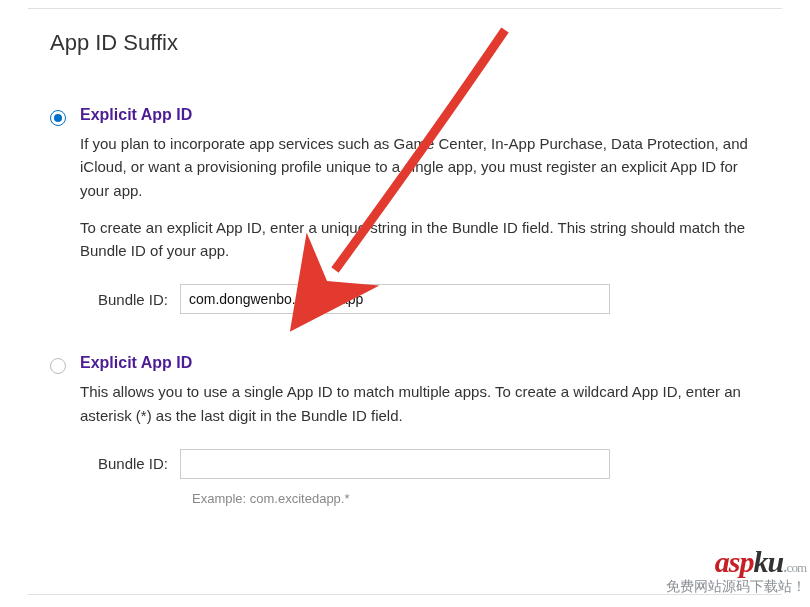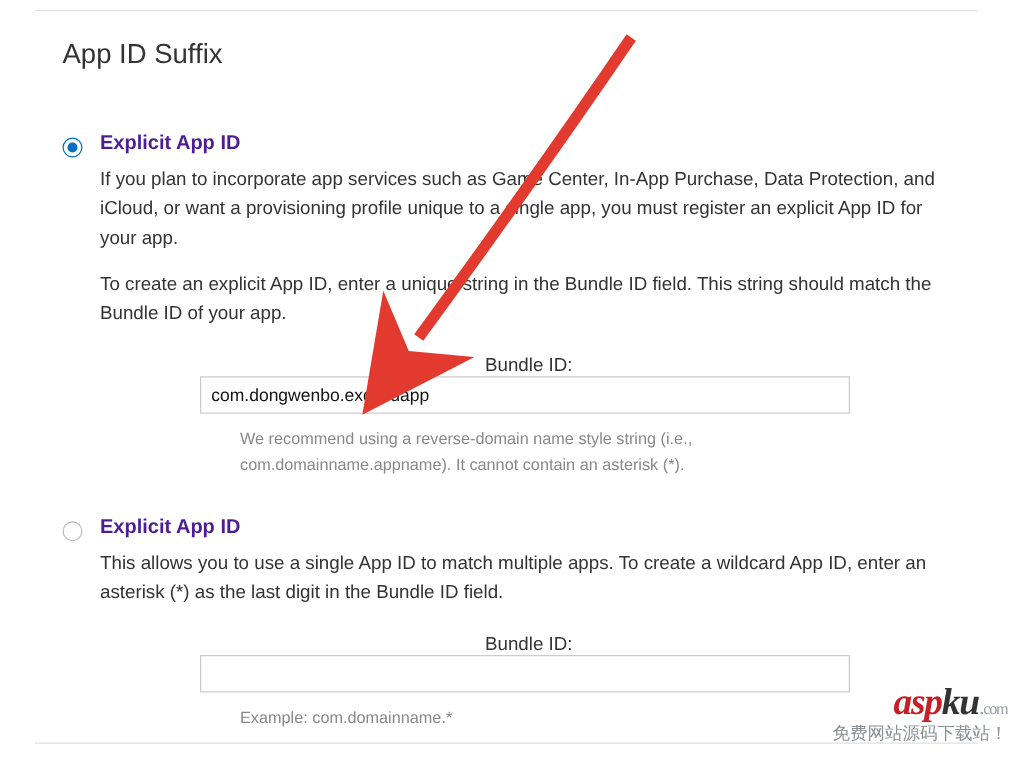--- a/index.html
+++ b/index.html
@@ -69,31 +69,30 @@
     font-size: 15px;
     line-height: 1.55;
     color: #333;
     margin-bottom: 14px;
   }
   .field-row {
     display: flex;
     align-items: center;
     margin-top: 22px;
     margin-bottom: 10px;
-    flex-direction: column;
   }
   .field-label {
     width: 100px;
     text-align: right;
     font-size: 15px;
     color: #333;
     padding-right: 12px;
   }
   .field-input {
-    width: 520px;
+    width: 430px;
     height: 30px;
     border: 1px solid #ccc;
     padding: 4px 8px;
     font-size: 14px;
     font-family: inherit;
     color: #111;
   }
   .field-input:disabled { background: #fff; color: #999; }
   .field-hint {
     margin-left: 112px;
@@ -147,36 +146,35 @@
       <span class="radio selected"></span>
     </div>
     <div class="option-body">
       <div class="option-title">Explicit App ID</div>
       <p class="option-desc">If you plan to incorporate app services such as Game Center, In-App Purchase, Data Protection, and iCloud, or want a provisioning profile unique to a single app, you must register an explicit App ID for your app.</p>
       <p class="option-desc">To create an explicit App ID, enter a unique string in the Bundle ID field. This string should match the Bundle ID of your app.</p>
       <div class="field-row">
         <div class="field-label">Bundle ID:</div>
         <input class="field-input" type="text" value="com.dongwenbo.excitedapp" style="">
       </div>
-      <div class="field-hint">We recommend using a reverse-domain name style string (i.e., com.domainname.appname). It cannot contain an asterisk (*).</div>
     </div>
   </div>
 
   <div class="option">
     <div class="radio-col">
       <span class="radio"></span>
     </div>
     <div class="option-body">
       <div class="option-title">Explicit App ID</div>
       <p class="option-desc">This allows you to use a single App ID to match multiple apps. To create a wildcard App ID, enter an asterisk (*) as the last digit in the Bundle ID field.</p>
       <div class="field-row">
         <div class="field-label">Bundle ID:</div>
         <input class="field-input" type="text" placeholder="" style="">
       </div>
-      <div class="field-hint">Example: com.domainname.*</div>
+      <div class="field-hint">Example: com.excitedapp.*</div>
     </div>
   </div>
 </div>
 
 <div class="bottom-rule"></div>
 
 <svg class="arrow" width="810" height="607">
   <defs>
     <marker id="arrowhead" viewBox="0 0 20 20" refX="3" refY="10" markerWidth="10" markerHeight="10" orient="auto">
       <path d="M0,0 L20,10 L0,20 L6,10 Z" fill="#e23a2e"></path>

